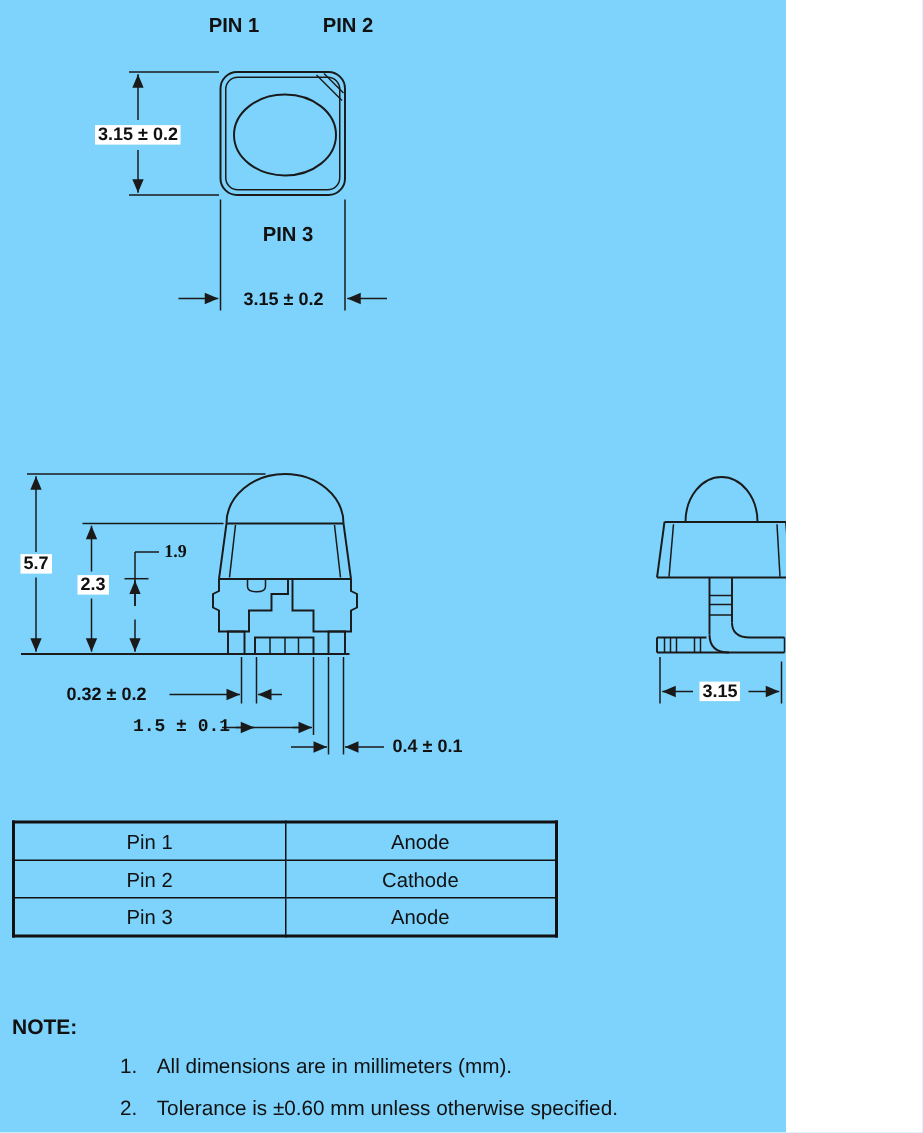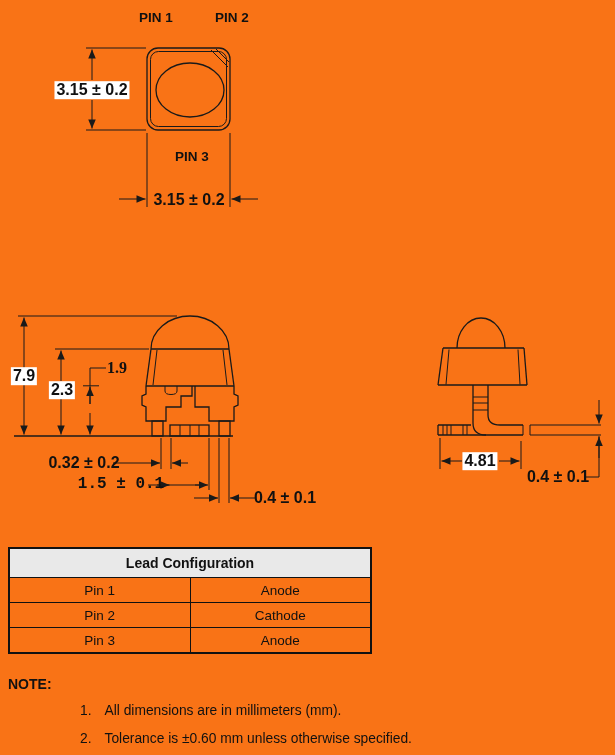--- a/index.html
+++ b/index.html
@@ -1,26 +1,26 @@
 <!DOCTYPE html>
 <html><head>
 <meta charset="utf-8">
 <style>
   html,body{margin:0;padding:0;background:#fff;}
   #canvas{
-    position:relative;width:615px;height:755px;background:#f97316;overflow:hidden;
+    position:relative;width:524px;height:755px;background:#7dd3fc;overflow:hidden;
     font-family:"Liberation Sans",sans-serif;color:#111;
   }
   #drawing-svg{position:absolute;left:0;top:0;}
   .ln{stroke:#1a1a1a;stroke-width:1.3;fill:none;}
   .ln2{stroke:#1a1a1a;stroke-width:1;fill:none;}
   .dim{stroke:#1a1a1a;stroke-width:1;fill:none;}
   .lbl{
     position:absolute;transform:translate(-50%,-50%);
-    font-weight:bold;font-size:16px;line-height:1.1;white-space:nowrap;color:#111;
+    font-weight:bold;font-size:12px;line-height:1.1;white-space:nowrap;color:#111;
   }
   .lbl.bg{background:#fff;padding:0 2px;}
   .pinlbl{font-size:13.5px;}
   #lead-table{
     position:absolute;left:8px;top:547px;width:364px;
     border-collapse:collapse;table-layout:fixed;
     font-size:13.5px;
   }
   #lead-table, #lead-table td, #lead-table th{border:1.4px solid #111;}
   #lead-table{border:2.5px solid #111;}
@@ -158,35 +158,32 @@
     </g>
   </svg>
 
   <div class="lbl pinlbl" style="left:156px;top:18px;">PIN 1</div>
   <div class="lbl pinlbl" style="left:232px;top:18px;">PIN 2</div>
   <div class="lbl pinlbl" style="left:192px;top:157px;">PIN 3</div>
 
   <div class="lbl bg" style="left:92px;top:90px;">3.15 ± 0.2</div>
   <div class="lbl" style="left:189px;top:200px;">3.15 ± 0.2</div>
 
-  <div class="lbl bg" style="left:24px;top:376px;">7.9</div>
+  <div class="lbl bg" style="left:24px;top:376px;">5.7</div>
   <div class="lbl bg" style="left:62px;top:390px;">2.3</div>
   <div class="lbl" style="left:117px;top:368px;font-family:Liberation Serif, serif;">1.9</div>
-  <div class="lbl" style="left:84px;top:463px;text-align:right;">0.32 ± 0.2</div>
+  <div class="lbl" style="left:71px;top:463px;text-align:right;">0.32 ± 0.2</div>
   <div class="lbl" style="left:121px;top:485px;font-family:Liberation Mono, monospace;">1.5 ± 0.1</div>
   <div class="lbl" style="left:285px;top:498px;">0.4 ± 0.1</div>
 
-  <div class="lbl bg" style="left:480px;top:461px;">4.81</div>
+  <div class="lbl bg" style="left:480px;top:461px;">3.15</div>
   <div class="lbl" style="left:558px;top:477px;">0.4 ± 0.1</div>
 
   <table id="lead-table">
     <tbody>
-      <tr>
-        <th colspan="2">Lead Configuration</th>
-      </tr>
       <tr>
         <td>Pin 1</td>
         <td>Anode</td>
       </tr>
       <tr>
         <td>Pin 2</td>
         <td>Cathode</td>
       </tr>
       <tr>
         <td>Pin 3</td>

